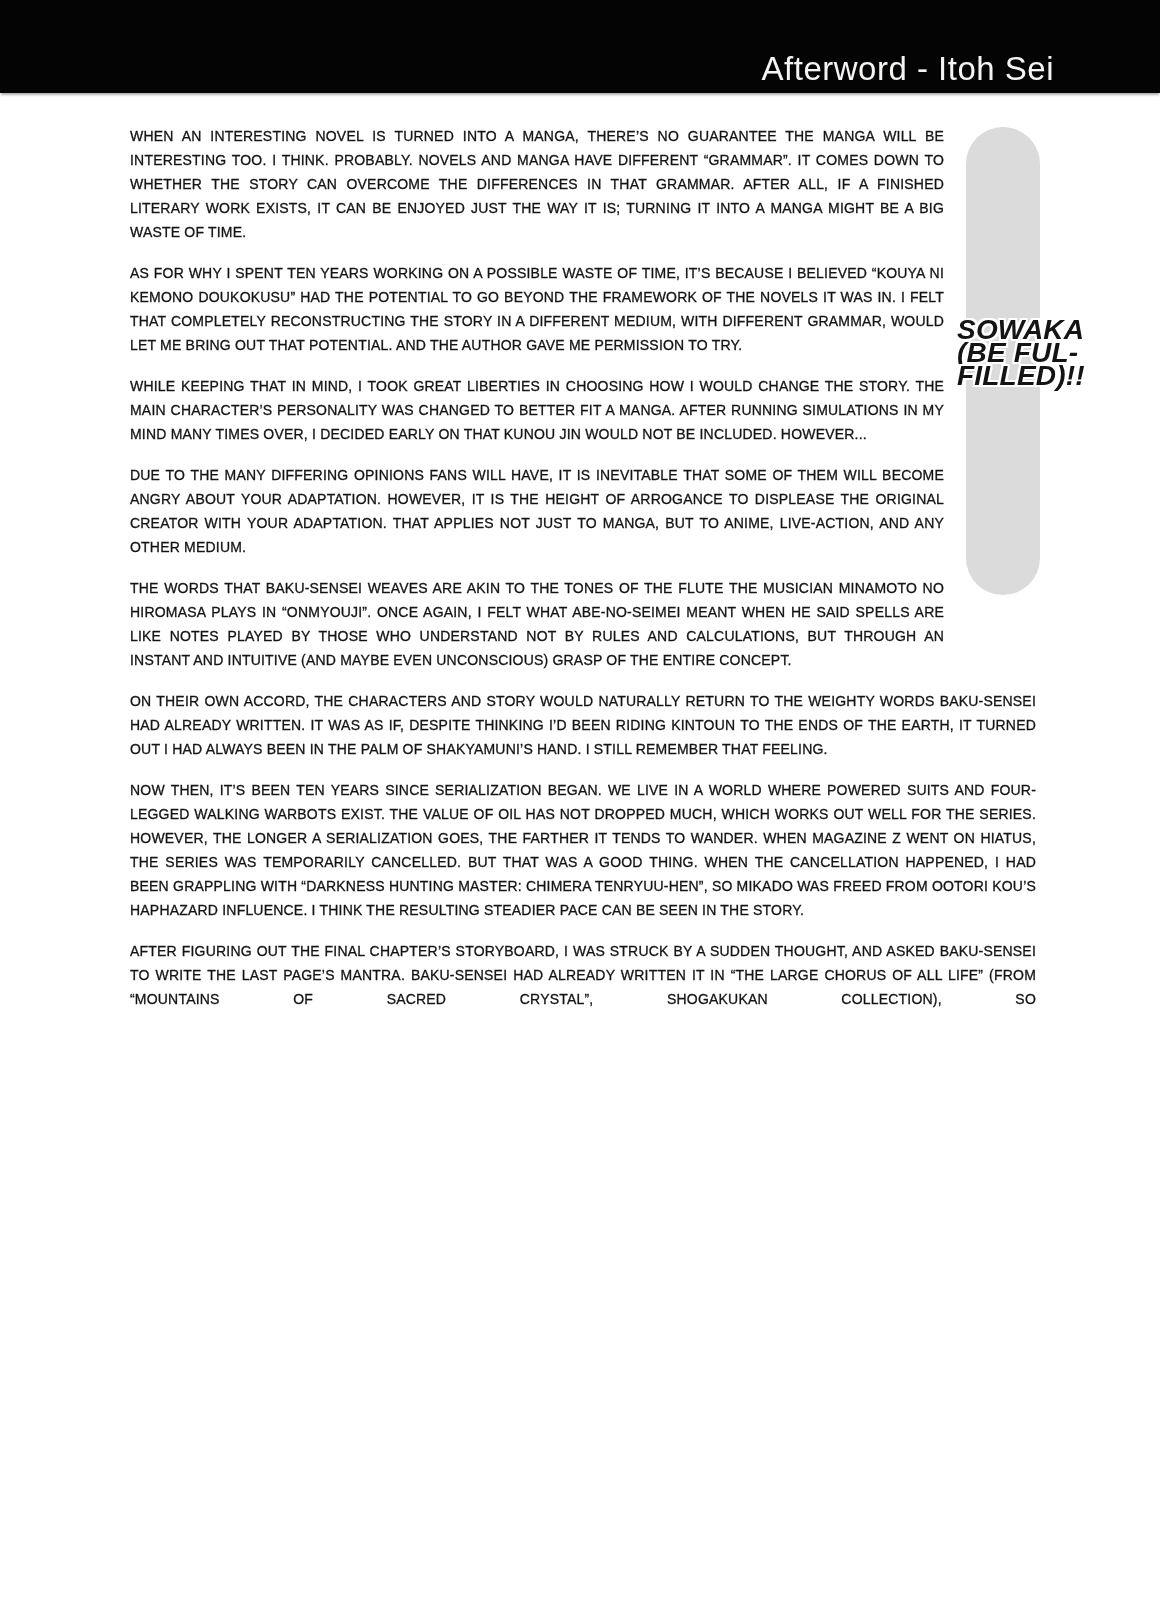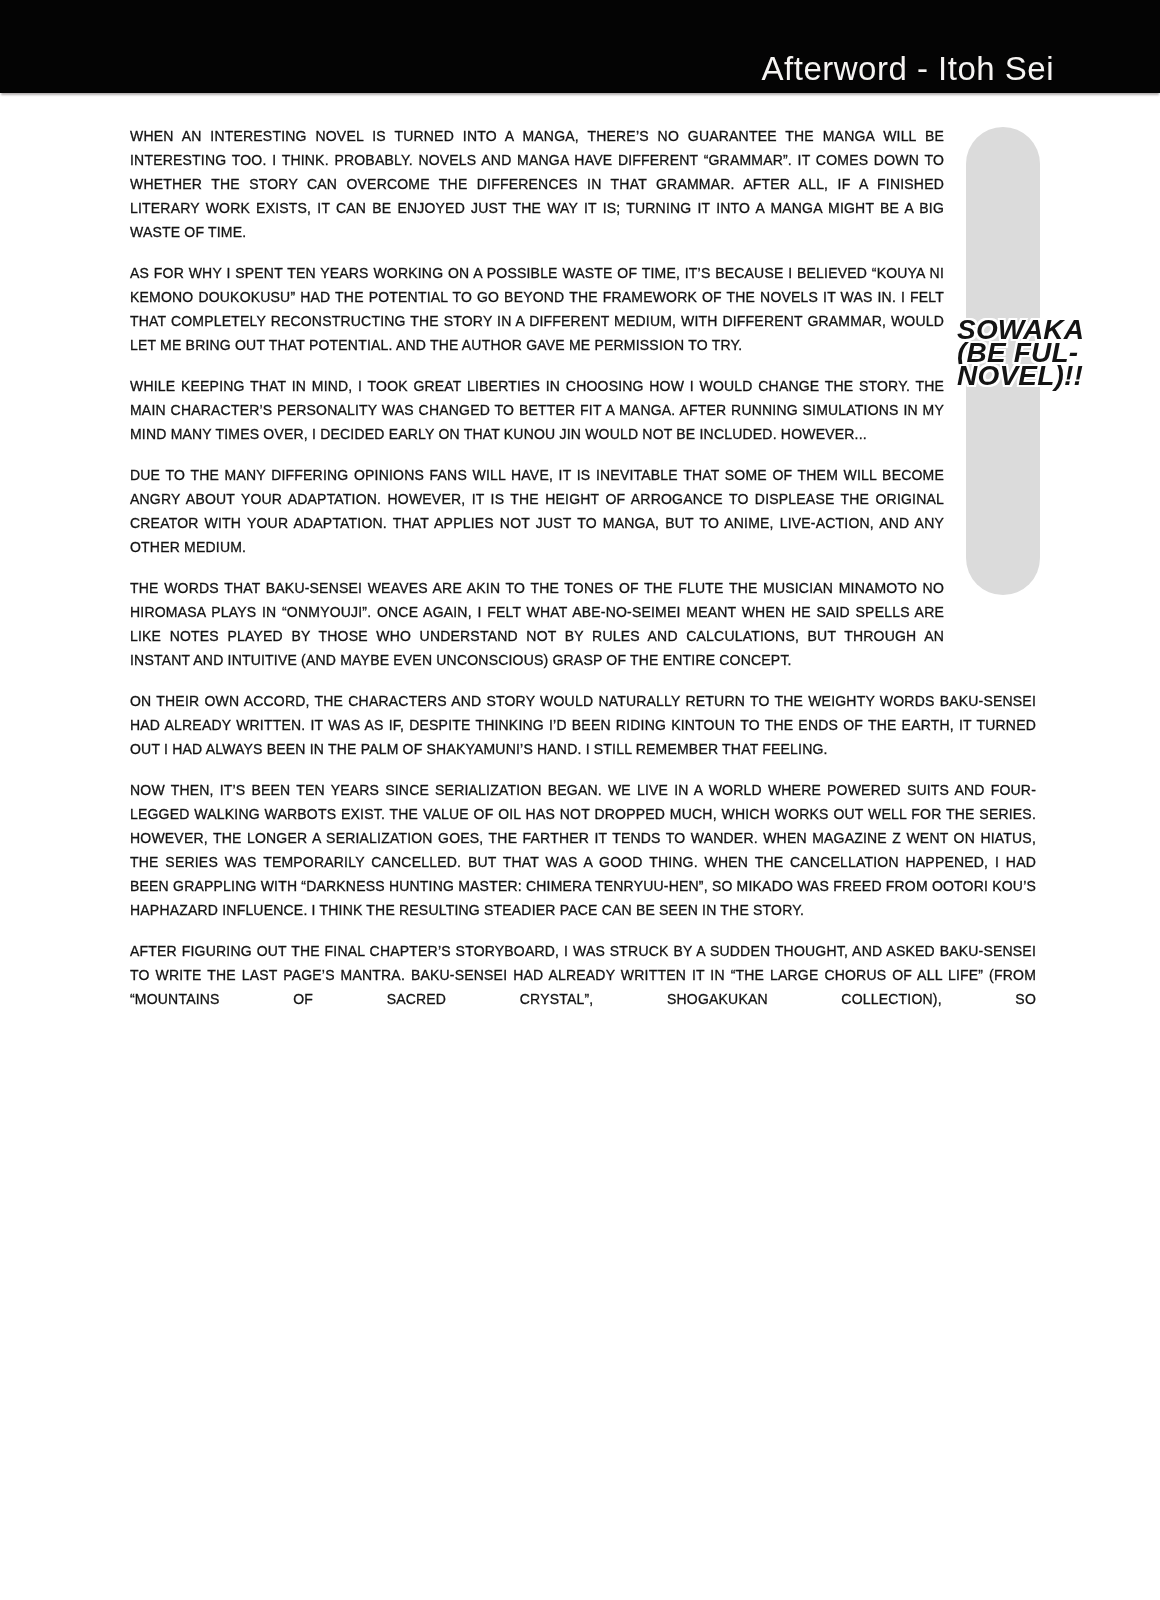--- a/index.html
+++ b/index.html
@@ -85,21 +85,21 @@
 
   <div class="header-bar">
     <span class="page-title">Afterword - Itoh Sei</span>
   </div>
 
   <div class="margin-pill"></div>
 
   <div class="margin-note">
     <span>SOWAKA</span>
     <span>(BE FUL-</span>
-    <span>NOVEL)!!</span>
+    <span>FILLED)!!</span>
   </div>
 
   <div class="afterword">
     <div class="pill-spacer"></div>
     <p>WHEN AN INTERESTING NOVEL IS TURNED INTO A MANGA, THERE’S NO GUARANTEE THE MANGA WILL BE INTERESTING TOO. I THINK. PROBABLY. NOVELS AND MANGA HAVE DIFFERENT “GRAMMAR”. IT COMES DOWN TO WHETHER THE STORY CAN OVERCOME THE DIFFERENCES IN THAT GRAMMAR. AFTER ALL, IF A FINISHED LITERARY WORK EXISTS, IT CAN BE ENJOYED JUST THE WAY IT IS; TURNING IT INTO A MANGA MIGHT BE A BIG WASTE OF TIME.</p>
     <p>AS FOR WHY I SPENT TEN YEARS WORKING ON A POSSIBLE WASTE OF TIME, IT’S BECAUSE I BELIEVED “KOUYA NI KEMONO DOUKOKUSU” HAD THE POTENTIAL TO GO BEYOND THE FRAMEWORK OF THE NOVELS IT WAS IN. I FELT THAT COMPLETELY RECONSTRUCTING THE STORY IN A DIFFERENT MEDIUM, WITH DIFFERENT GRAMMAR, WOULD LET ME BRING OUT THAT POTENTIAL. AND THE AUTHOR GAVE ME PERMISSION TO TRY.</p>
     <p>WHILE KEEPING THAT IN MIND, I TOOK GREAT LIBERTIES IN CHOOSING HOW I WOULD CHANGE THE STORY. THE MAIN CHARACTER’S PERSONALITY WAS CHANGED TO BETTER FIT A MANGA. AFTER RUNNING SIMULATIONS IN MY MIND MANY TIMES OVER, I DECIDED EARLY ON THAT KUNOU JIN WOULD NOT BE INCLUDED. HOWEVER...</p>
     <p>DUE TO THE MANY DIFFERING OPINIONS FANS WILL HAVE, IT IS INEVITABLE THAT SOME OF THEM WILL BECOME ANGRY ABOUT YOUR ADAPTATION. HOWEVER, IT IS THE HEIGHT OF ARROGANCE TO DISPLEASE THE ORIGINAL CREATOR WITH YOUR ADAPTATION. THAT APPLIES NOT JUST TO MANGA, BUT TO ANIME, LIVE-ACTION, AND ANY OTHER MEDIUM.</p>
     <p>THE WORDS THAT BAKU-SENSEI WEAVES ARE AKIN TO THE TONES OF THE FLUTE THE MUSICIAN MINAMOTO NO HIROMASA PLAYS IN “ONMYOUJI”. ONCE AGAIN, I FELT WHAT ABE-NO-SEIMEI MEANT WHEN HE SAID SPELLS ARE LIKE NOTES PLAYED BY THOSE WHO UNDERSTAND NOT BY RULES AND CALCULATIONS, BUT THROUGH AN INSTANT AND INTUITIVE (AND MAYBE EVEN UNCONSCIOUS) GRASP OF THE ENTIRE CONCEPT.</p>
     <p>ON THEIR OWN ACCORD, THE CHARACTERS AND STORY WOULD NATURALLY RETURN TO THE WEIGHTY WORDS BAKU-SENSEI HAD ALREADY WRITTEN. IT WAS AS IF, DESPITE THINKING I’D BEEN RIDING KINTOUN TO THE ENDS OF THE EARTH, IT TURNED OUT I HAD ALWAYS BEEN IN THE PALM OF SHAKYAMUNI’S HAND. I STILL REMEMBER THAT FEELING.</p>

